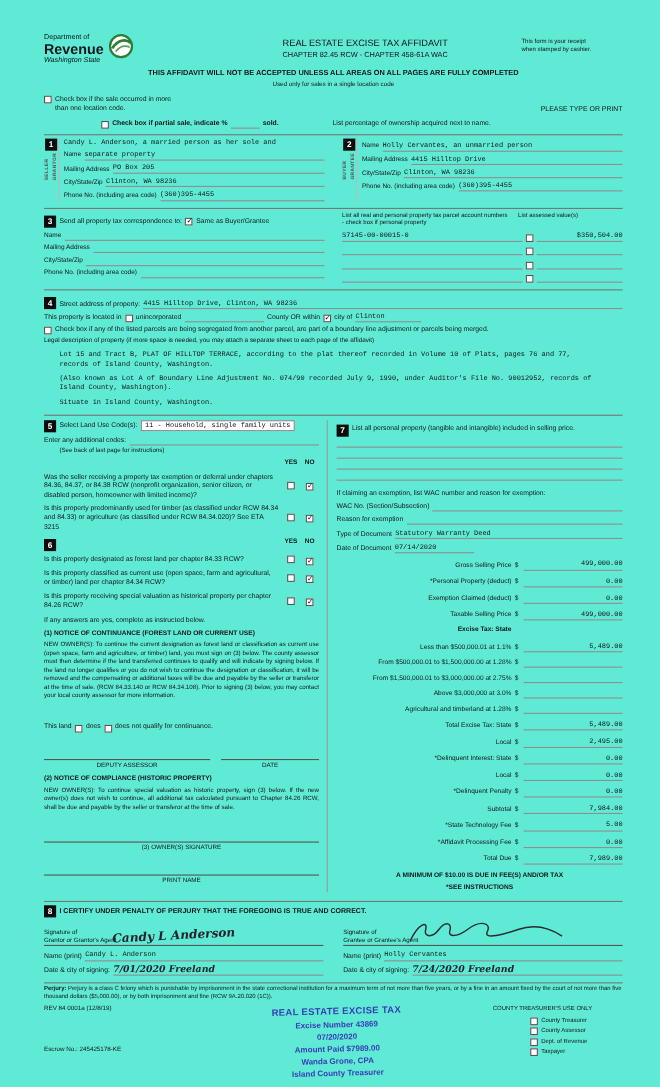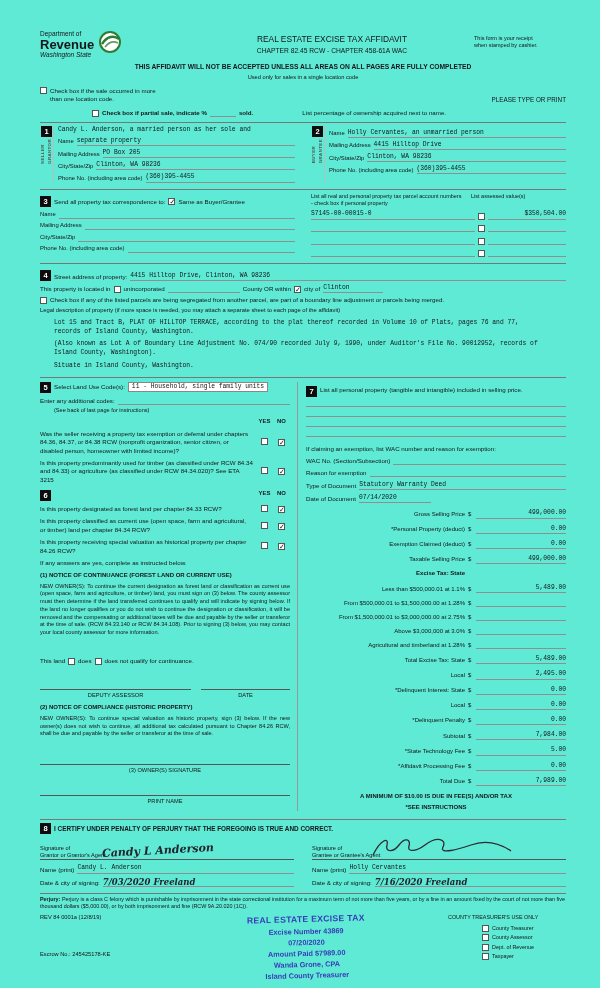--- a/index.html
+++ b/index.html
@@ -516,40 +516,40 @@
             <div>Grantor or Grantor's Agent</div>
           </div>
           <div class="hand s8script">Candy L Anderson</div>
         </div>
         <div class="row">
             <span>Name (print)</span>
             <span class="typed uline" style="flex:1">Candy L. Anderson</span>
           </div>
         <div class="row">
             <span>Date &amp; city of signing:</span>
-            <span class="hand2 uline" style="flex:1">7/03/2020   Freeland</span>
+            <span class="hand2 uline" style="flex:1">7/01/2020   Freeland</span>
           </div>
       </div>
       <div class="s8cell">
         <div class="s8sig">
           <div class="s8cap">
             <div>Signature of</div>
             <div>Grantee or Grantee's Agent</div>
           </div>
           <svg class="scrawl" width="150" height="24" viewBox="0 0 150 24">
             <path d="M6 20 C14 4 22 2 20 10 C18 17 26 18 32 10 C38 2 44 4 42 11 C40 18 50 16 58 10 C70 1 80 4 76 12 C72 20 92 14 104 10 C118 5 132 8 144 16" stroke="#2a2a33" stroke-width="1.3" fill="none"></path>
           </svg>
         </div>
         <div class="row">
             <span>Name (print)</span>
             <span class="typed uline" style="flex:1">Holly Cervantes</span>
           </div>
         <div class="row">
             <span>Date &amp; city of signing:</span>
-            <span class="hand2 uline" style="flex:1">7/16/2020   Freeland</span>
+            <span class="hand2 uline" style="flex:1">7/24/2020   Freeland</span>
           </div>
       </div>
     </div>
   </div>
 
   <div class="perjury hr">
     <span class="b">Perjury:</span>
     <span>Perjury is a class C felony which is punishable by imprisonment in the state correctional institution for a maximum term of not more than five years, or by a fine in an amount fixed by the court of not more than five thousand dollars ($5,000.00), or by both imprisonment and fine (RCW 9A.20.020 (1C)).</span>
   </div>
   <div class="footrow">

